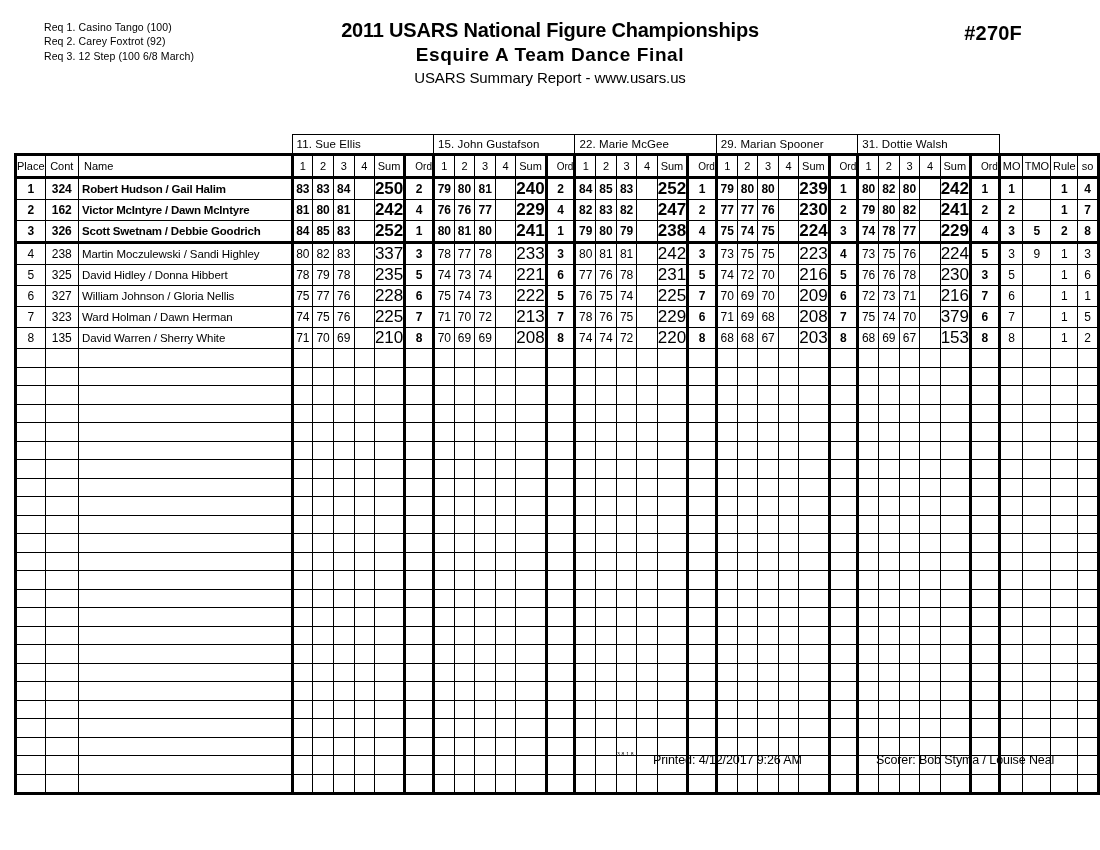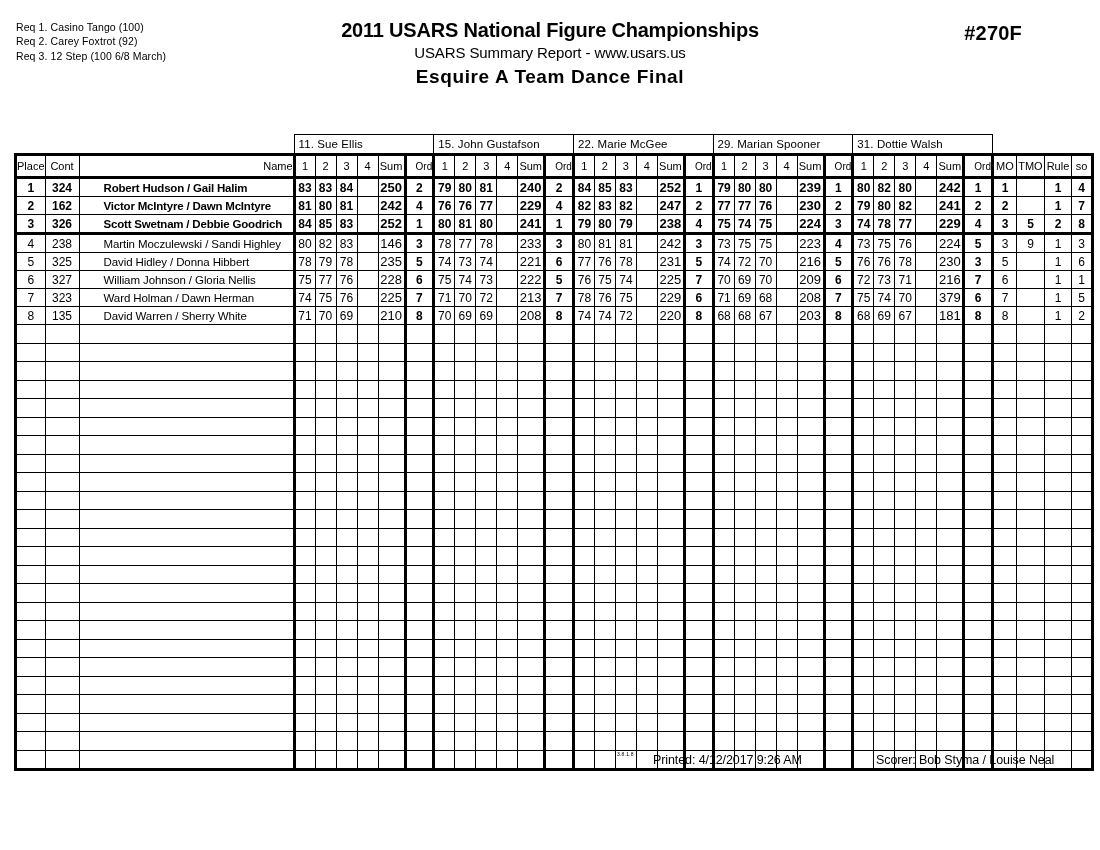--- a/index.html
+++ b/index.html
@@ -8,21 +8,21 @@
     font-family:"Liberation Sans", sans-serif;
     color:#000000;
     overflow:hidden;
     position:relative;
   }
   
   #reqs{
     position:absolute;left:16px;top:20px;
     font-size:10.5px;line-height:14.3px;white-space:nowrap;
   }
-  #reqs .req-line{letter-spacing:0.1px;}
+  #reqs .req-line{letter-spacing:0.1px;margin-left:28px;}
   
   #title-block{
     position:absolute;left:0;top:18px;width:1100px;text-align:center;
   }
   #event-title{font-size:20px;font-weight:bold;letter-spacing:-0.2px;line-height:24px;}
   #venue-line{font-size:14px;font-weight:normal;line-height:19px;letter-spacing:-0.1px;}
   #division-title{font-size:19px;font-weight:bold;line-height:25px;letter-spacing:0.6px;}
   #report-line{font-size:15px;line-height:22px;letter-spacing:-0.1px;}
   #event-code{
     position:absolute;right:78px;top:22px;
@@ -44,36 +44,36 @@
   }
   
   .jhead{
     height:18px;font-size:11.5px;text-align:left;padding-left:4px;
     letter-spacing:0.1px;
   }
   .jhead-blank{border:none;}
   .jhead-pad{border:none;}
   
   .chead{height:20px;font-size:11px;text-align:center;margin-left:35px;}
-  .chead-left{text-align:right;padding-left:5px;}
+  .chead-left{text-align:left;padding-left:5px;}
   .chead-ord{font-size:10px;padding-left:9px;}
   
   .tl{border-left:3px solid #000;}
   .tr{border-right:3px solid #000;}
   .tt{border-top:3px solid #000;}
   .tb{border-bottom:3px solid #000;}
   
   .ordcol{border-left:3px solid #000;border-right:3px solid #000;text-align:center;font-weight:bold;}
   .ordcol-h{border-left:3px solid #000;border-right:3px solid #000;text-align:center;font-size:10px;}
   
   .num{text-align:center;font-size:12px;}
-  .name{text-align:left;padding-left:24px;font-size:11.5px;letter-spacing:-0.1px;}
+  .name{text-align:left;padding-left:3px;font-size:11.5px;letter-spacing:-0.1px;}
   .place{text-align:center;font-size:12px;}
   .cont{text-align:center;font-size:12px;}
-  .sum{text-align:center;font-size:13px;}
+  .sum{text-align:center;font-size:17px;}
   .top3 .place,.top3 .cont,.top3 .name,.top3 .num,.top3 .sum{font-weight:bold;}
   .top3 .name{letter-spacing:-0.2px;}
   .rowsep-bottom td{border-bottom:3px solid #000;}
   .blankrow td{height:17.5px;}
   
   col.c-place{width:27px;}
   col.c-cont{width:34px;}
   col.c-name{width:215px;}
   col.c-s{width:21px;}
   col.c-sum{width:27px;}
@@ -92,22 +92,22 @@
 <body>
 
 <div id="reqs">
   <div class="req-line">Req  1.   Casino Tango (100)</div>
   <div class="req-line">Req  2.   Carey Foxtrot (92)</div>
   <div class="req-line">Req  3.   12 Step (100 6/8 March)</div>
 </div>
 
 <div id="title-block">
   <div id="event-title">2011 USARS National Figure Championships</div>
+  <div id="division-title">Esquire A Team Dance Final</div>
   <div id="report-line">USARS Summary Report - www.usars.us</div>
-  <div id="division-title">Esquire A Team Dance Final</div>
 </div>
 <div id="event-code">#270F</div>
 
 <div id="sheet">
   <table>
     <colgroup>
       <col class="c-place">
         <col class="c-cont">
         <col class="c-name">
       <col class="c-s">
@@ -314,21 +314,21 @@
           <td class="num tr">8</td>
         </tr>
         <tr class="datarow">
           <td class="place tl">4</td>
           <td class="cont">238</td>
           <td class="name">Martin Moczulewski / Sandi Highley</td>
           <td class="num tl">80</td>
           <td class="num">82</td>
           <td class="num">83</td>
           <td class="num"></td>
-          <td class="sum">146</td>
+          <td class="sum">337</td>
           <td class="num ordcol">3</td>
           <td class="num">78</td>
           <td class="num">77</td>
           <td class="num">78</td>
           <td class="num"></td>
           <td class="sum">233</td>
           <td class="num ordcol">3</td>
           <td class="num">80</td>
           <td class="num">81</td>
           <td class="num">81</td>
@@ -494,21 +494,21 @@
           <td class="num">68</td>
           <td class="num">68</td>
           <td class="num">67</td>
           <td class="num"></td>
           <td class="sum">203</td>
           <td class="num ordcol">8</td>
           <td class="num">68</td>
           <td class="num">69</td>
           <td class="num">67</td>
           <td class="num"></td>
-          <td class="sum">181</td>
+          <td class="sum">153</td>
           <td class="num ordcol">8</td>
           <td class="num">8</td>
           <td class="num"></td>
           <td class="num">1</td>
           <td class="num tr">2</td>
         </tr>
         <tr class="blankrow">
           <td class="tl"></td>
           <td class=""></td>
           <td class=""></td>

